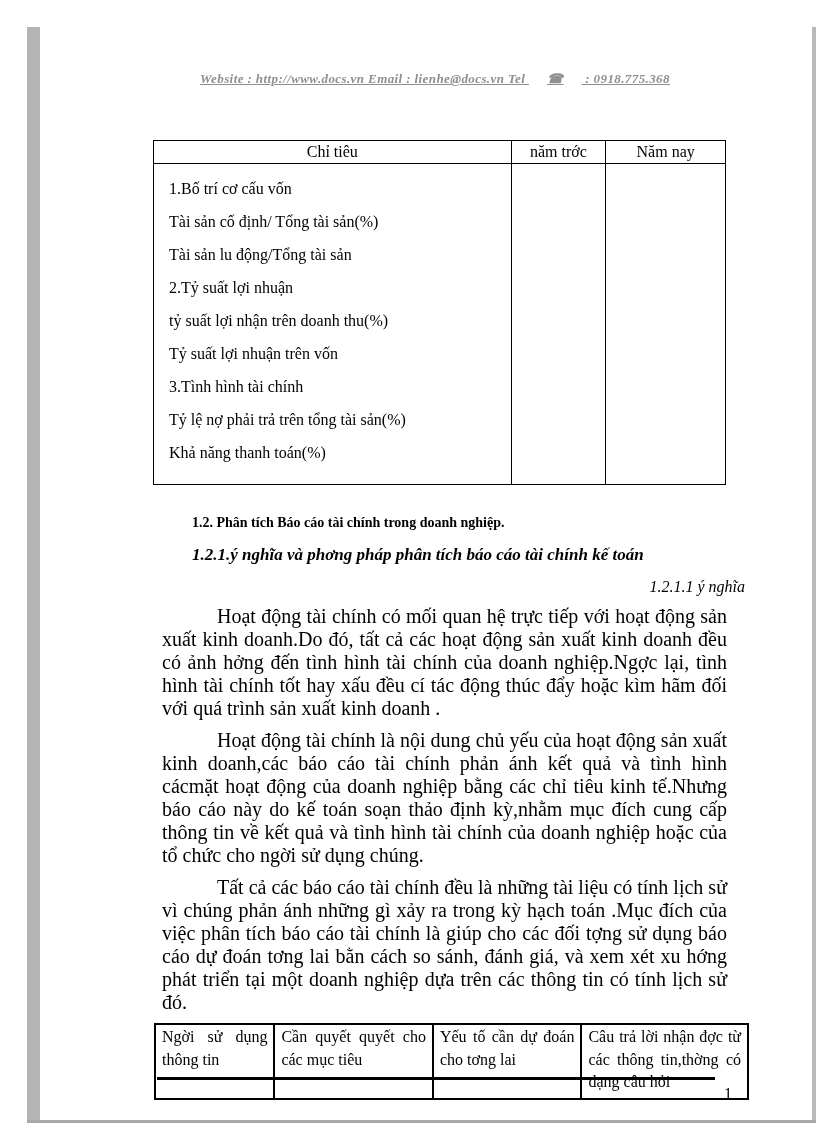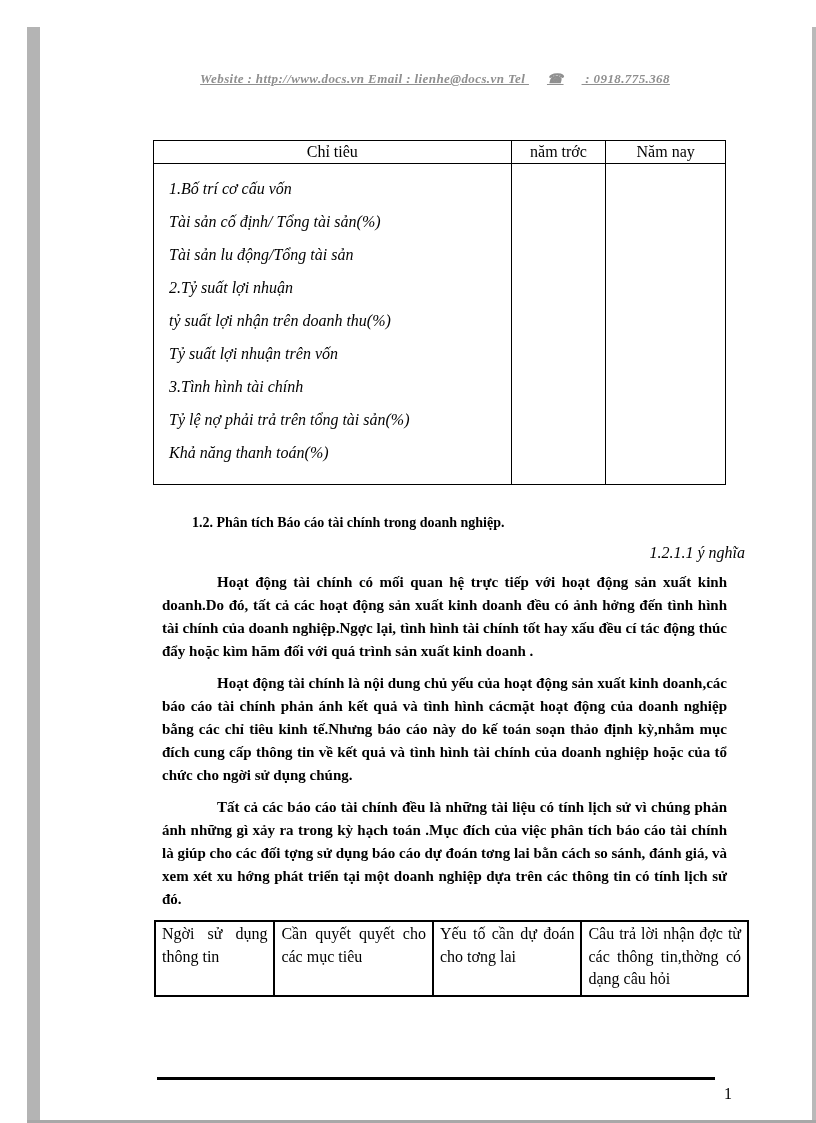--- a/index.html
+++ b/index.html
@@ -25,30 +25,30 @@
 
   .content { position:absolute; left:117px; top:104px; width:601px; }
 
   table { border-collapse:collapse; }
   .ratios-table { width:573px; font-size:16px; }
   .ratios-table th {
     border:1.5px solid #000; font-weight:normal; text-align:center;
     padding:1px 4px; height:23px; font-size:16px;
   }
   .ratios-table td { border:1.5px solid #000; vertical-align:top; padding:4px 4px 10px 6px; }
-  .tline { line-height:24px; white-space:nowrap;font-style:italic; }
+  .tline { line-height:24px; white-space:nowrap; }
 
   .h12   { margin:30px 0 0 48px; font-size:14px; font-weight:bold; }
   .h121  { margin:14px 0 0 48px; font-size:17px; font-weight:bold; font-style:italic; }
   .h1211 { margin:13px 0 0 52px; font-size:16px; font-weight:normal; font-style:italic;text-align:right; }
 
   .body-text { margin-top:7px; }
   .body-text p {
     text-indent:55px; text-align:justify;
-    font-size:15px; line-height:23px;font-weight:bold;
+    font-size:20px; line-height:23px;
   }
 
   .users-table { width:595px; margin:4px 0 0 10px; font-size:16px; }
   .users-table td {
     border:2px solid #000; vertical-align:top;
     padding:1px 6px 4px 6px; text-align:justify; line-height:22.5px;
   }
 
   .footer-rule { position:absolute; left:130px; top:1050px; width:558px; height:3px; background:#000; }
   .page-number { position:absolute; left:697px; top:1058px; font-size:16px; }
@@ -94,20 +94,21 @@
             <div class="tline">Tỷ lệ nợ phải trả trên tổng tài sản(%)</div>
             <div class="tline">Khả năng thanh toán(%)</div>
           </td>
           <td></td>
           <td></td>
         </tr>
       </tbody>
     </table>
 
     <div class="h12">1.2. Phân tích Báo cáo tài chính trong doanh nghiệp.</div>
+    <div class="h121">1.2.1.ý nghĩa và phơng  pháp phân tích báo cáo tài chính kế toán</div>
     <div class="h1211">1.2.1.1  ý nghĩa</div>
 
     <div class="body-text">
       <p>Hoạt động tài chính có mối  quan hệ trực tiếp với hoạt động sản xuất kinh doanh.Do đó, tất cả các hoạt động sản xuất kinh doanh đều có ảnh hởng  đến tình hình tài chính của doanh nghiệp.Ngợc  lại, tình hình tài chính tốt hay xấu đều cí tác động thúc đẩy hoặc kìm hãm đối với quá trình sản xuất kinh doanh .</p>
       <p>Hoạt động tài chính là nội dung chủ yếu của hoạt động sản xuất kinh doanh,các báo cáo tài chính phản ánh kết quả và tình hình cácmặt hoạt động của doanh nghiệp bằng các chỉ tiêu kinh tế.Nhưng báo cáo này do kế toán soạn thảo định kỳ,nhằm mục đích cung cấp thông tin về kết quả và tình hình tài chính của doanh nghiệp hoặc của tổ chức cho ngời  sử dụng chúng.</p>
       <p>Tất cả các báo cáo tài chính đều là những tài liệu có tính lịch sử  vì chúng phản ánh những gì xảy ra trong kỳ  hạch toán .Mục đích của việc phân tích báo cáo tài chính là giúp cho các đối tợng  sử dụng báo cáo dự đoán tơng  lai bằn cách so sánh, đánh giá, và xem xét xu hớng  phát triển tại một doanh nghiệp dựa trên các thông tin có tính lịch sử đó.</p>
     </div>
 
     <table class="users-table">
       <colgroup>

